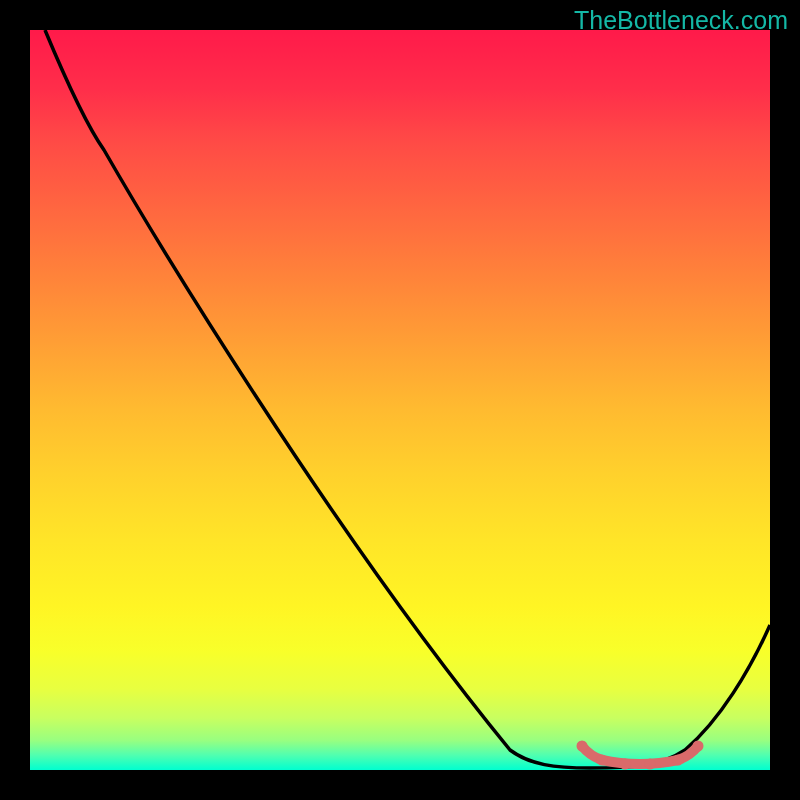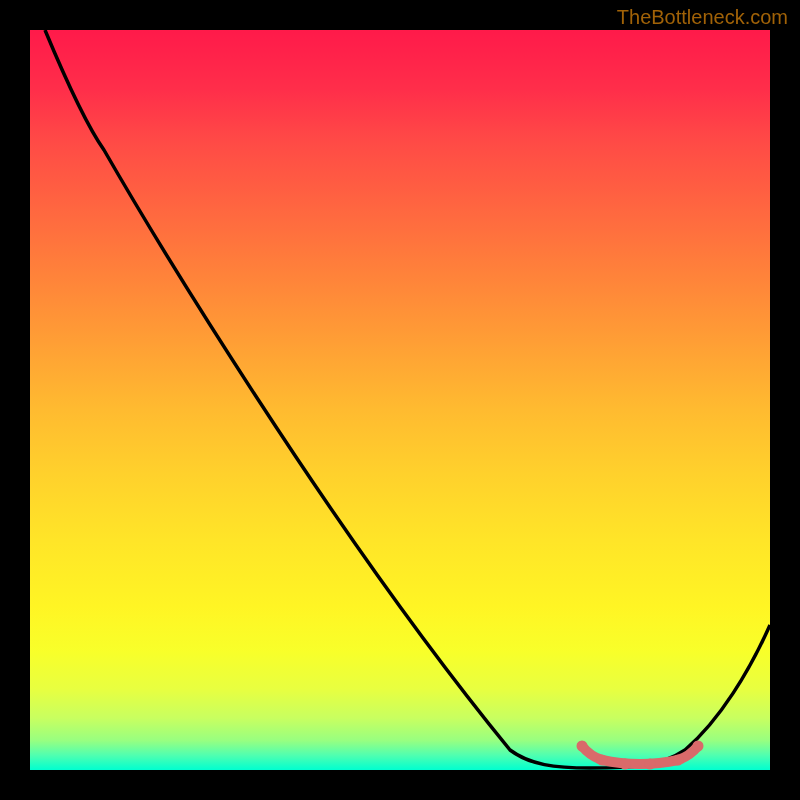--- a/index.html
+++ b/index.html
@@ -7,22 +7,22 @@
     width: 800px;
     height: 800px;
     background: #000;
     position: relative;
     font-family: Arial, sans-serif;
   }
   .watermark {
     position: absolute;
     top: 6px;
     right: 12px;
-    color: #a16207;
-    font-size: 20px;
+    color: #14b8a6;
+    font-size: 25px;
     font-weight: 500;
     z-index: 10;
   }
   .plot-area {
     position: absolute;
     top: 30px;
     left: 30px;
     width: 740px;
     height: 740px;
     overflow: hidden;

